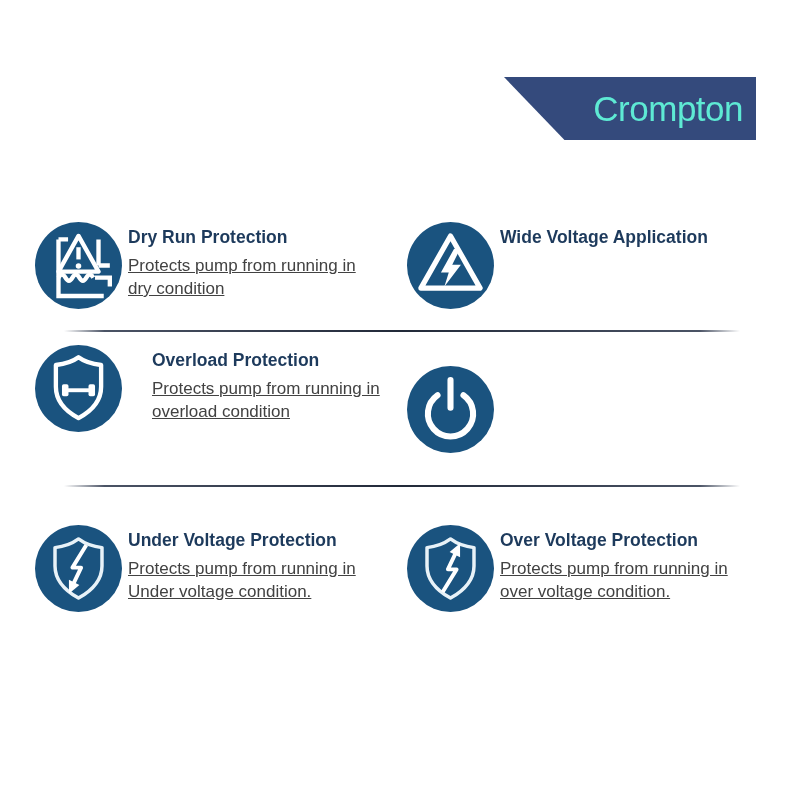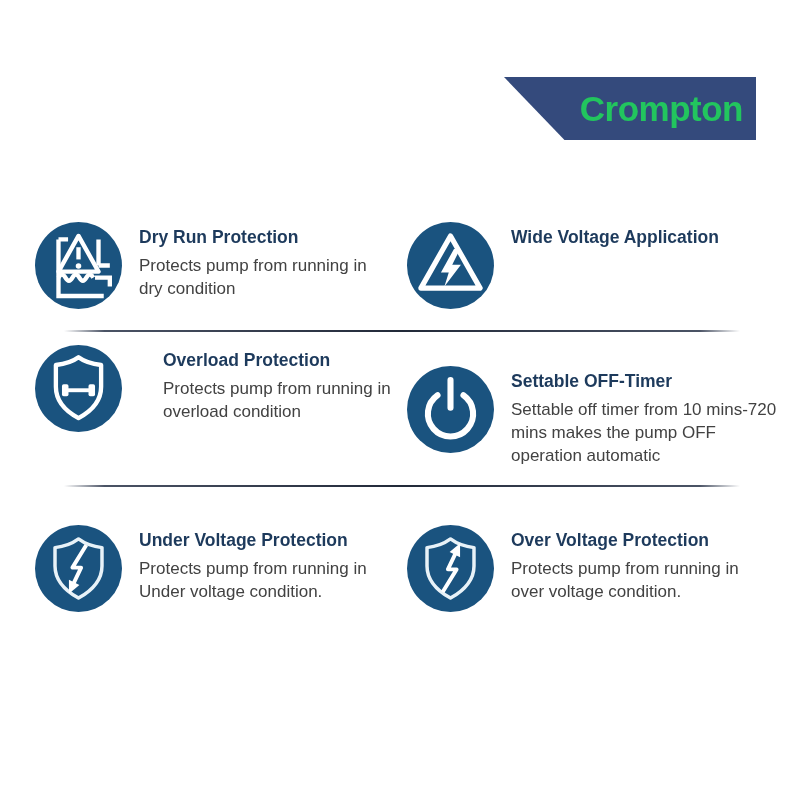--- a/index.html
+++ b/index.html
@@ -12,31 +12,31 @@
   }
   
   .banner{
     position:absolute;left:504px;top:77px;width:252px;height:63px;
     background:#344a7c;
     clip-path:polygon(0 0,100% 0,100% 100%,24% 100%);
     display:flex;align-items:center;justify-content:flex-end;
     padding-right:13px;box-sizing:border-box;
   }
   .banner .brand{
-    color:#22c55e;font-size:35px;font-weight:bold;letter-spacing:-0.5px;
+    color:#5eead4;font-size:35px;font-weight:normal;letter-spacing:-0.5px;
   }
   
   .feature{position:absolute;display:flex;}
   .feature .icon-wrap{width:87px;height:87px;flex:0 0 87px;}
-  .feature .txt{margin-left:17px;margin-top:5px;}
+  .feature .txt{margin-left:6px;margin-top:5px;}
   .feature .title{
     font-size:17.5px;font-weight:bold;color:#1d3a5c;line-height:21px;
   }
   .feature .desc{
-    margin-top:6px;font-size:17px;color:#424242;line-height:23px;
+    margin-top:6px;font-size:17px;color:#424242;line-height:23px;text-decoration:underline;
   }
   .w240{width:240px;}
   .w268{width:268px;}
   .f1{left:35px;top:222px;}
   .f2{left:407px;top:222px;justify-content:center;}
   .f3{left:35px;top:345px;gap:24px;}
   .f4{left:407px;top:366px;}
   .f5{left:35px;top:525px;}
   .f6{left:407px;top:525px;}
   
@@ -114,24 +114,20 @@
   </div>
 
   <div class="feature f4">
     <div class="icon-wrap">
       <svg viewBox="0 0 100 100" width="87" height="87">
         <circle cx="50" cy="50" r="50" fill="#1a537f"></circle>
         <path d="M35.1 33.7 A26 26 0 1 0 64.9 33.7" stroke="#ffffff" stroke-width="7" fill="none" stroke-linecap="round"></path>
         <path d="M50 16 V48" stroke="#ffffff" stroke-width="7" stroke-linecap="round"></path>
       </svg>
     </div>
-    <div class="txt">
-      <div class="title">Settable OFF-Timer</div>
-      <div class="desc w268">Settable off timer from 10 mins-720 mins makes the pump OFF operation automatic</div>
-    </div>
   </div>
 
   <div class="divider d2"></div>
 
   <div class="feature f6">
     <div class="icon-wrap">
       <svg viewBox="0 0 100 100" width="87" height="87">
         <circle cx="50" cy="50" r="50" fill="#1a537f"></circle>
         <path d="M50 16 C58 22 68 25 77 26 V47 C77 63 66 75 50 84 C34 75 23 63 23 47 V26 C32 25 42 22 50 16 Z" stroke="#e8f2f8" stroke-width="4" fill="none" stroke-linejoin="round"></path>
         <path d="M41 77 L57 51 H47 L57 30" stroke="#ffffff" stroke-width="4.5" fill="none" stroke-linejoin="round"></path>

